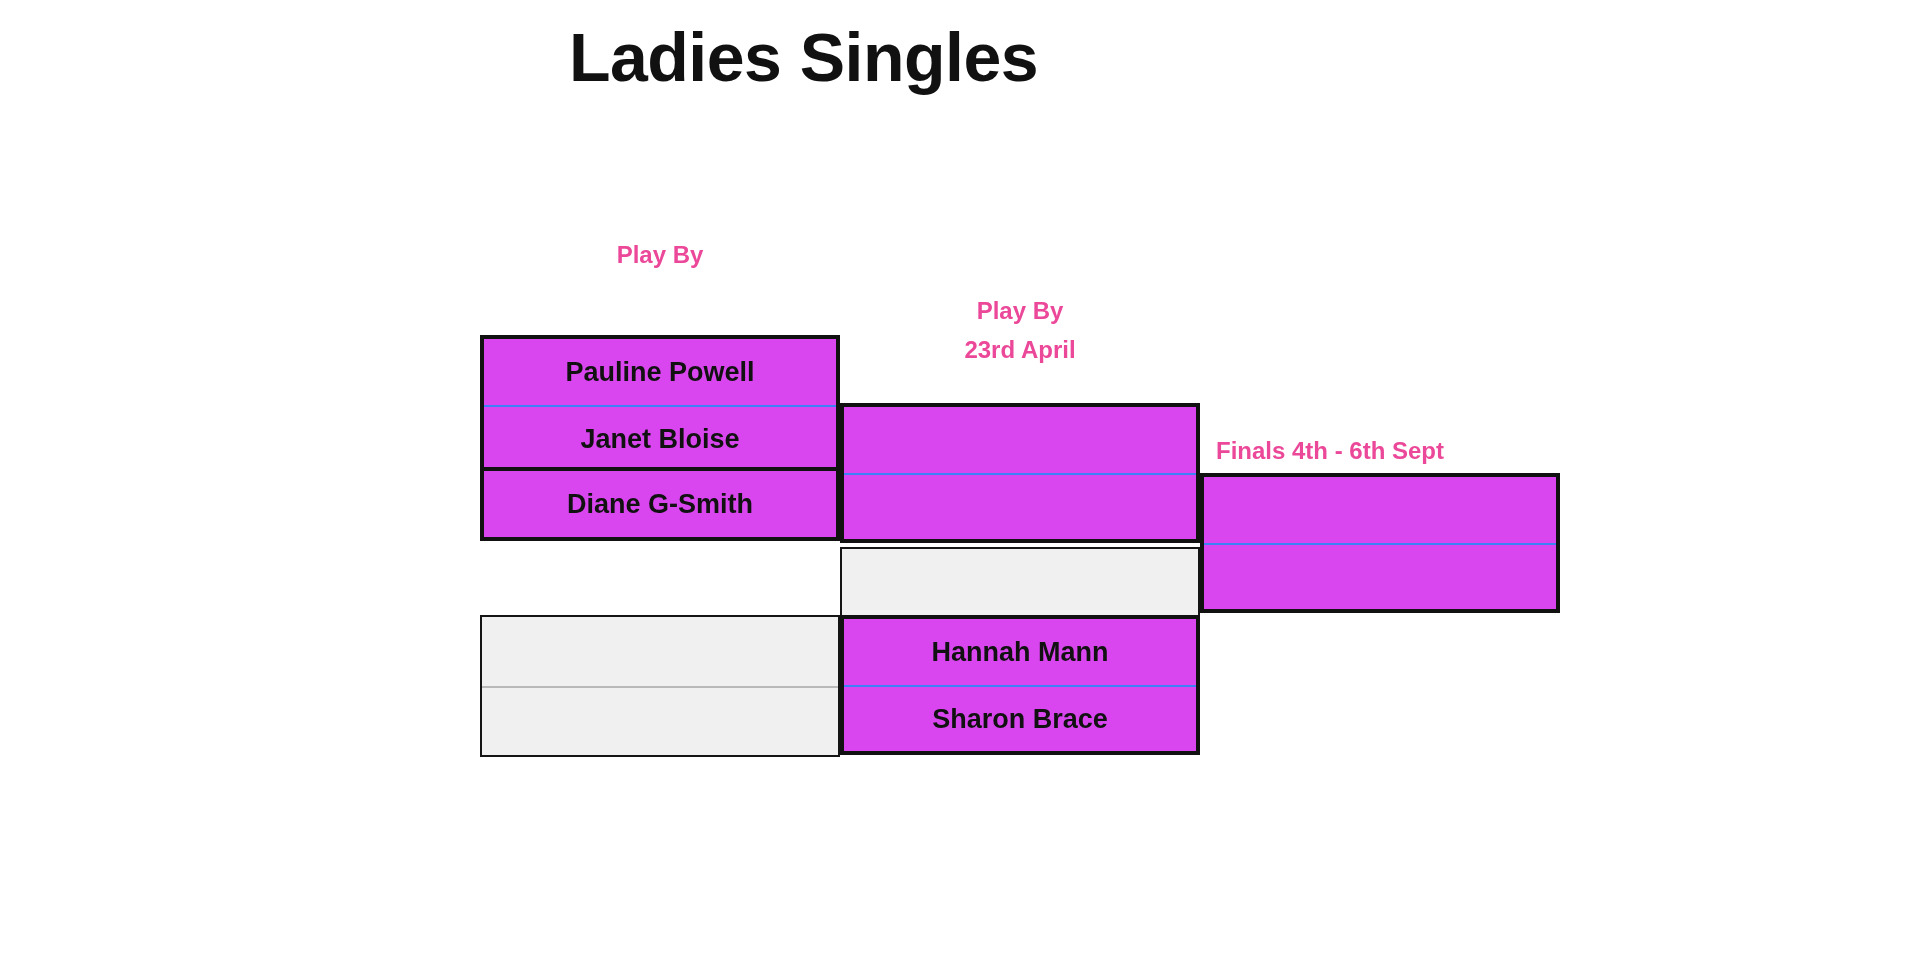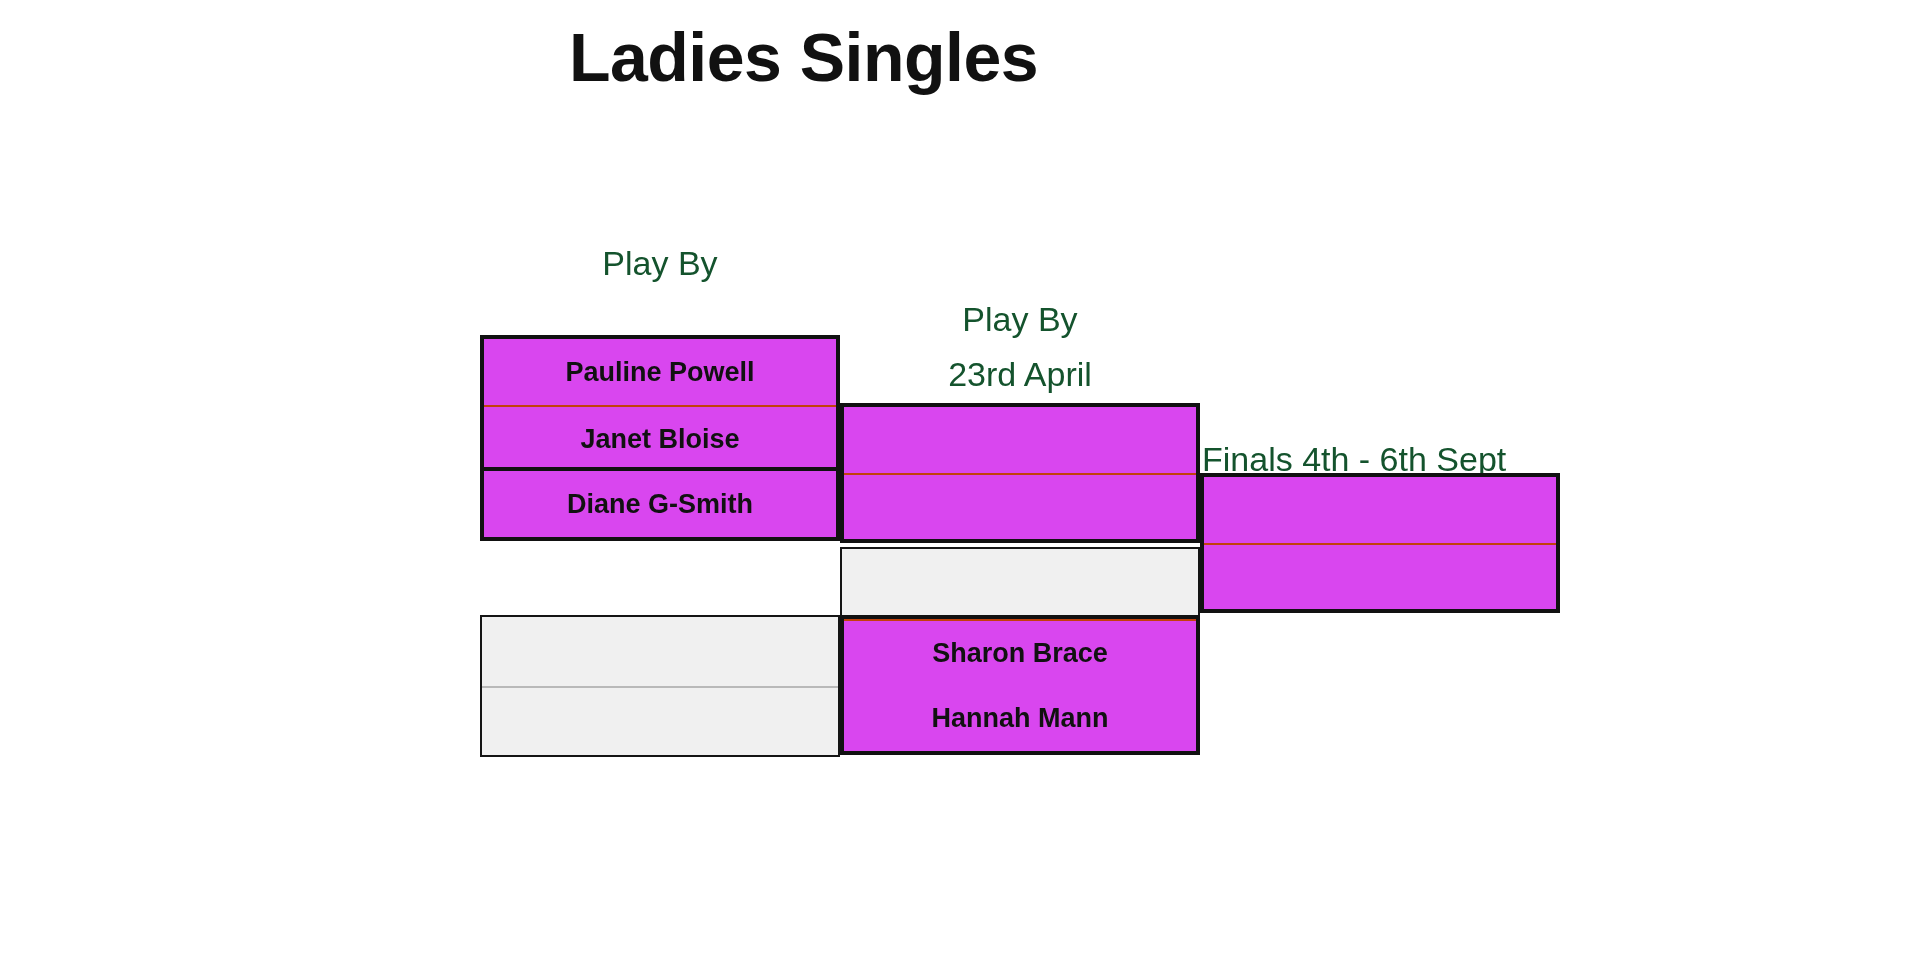--- a/index.html
+++ b/index.html
@@ -34,33 +34,33 @@
     font-weight: 700;
     letter-spacing: -0.5px;
     line-height: 1.05;
     color: #111111;
     white-space: nowrap;
   }
 
   
   .round-head {
     position: absolute;
-    font-size: 34px;
-    font-weight: 400;
+    font-size: 24px;
+    font-weight: 700;
     line-height: 1.62;
-    color: #14532d;
+    color: #ec4899;
     white-space: nowrap;
   }
   .round-head .hl {
     display: block;
   }
   .head-r1 { left: 480px; top: 236px; width: 360px; text-align: center; }
   .head-r1 .hl2 { display:block; }
   .head-r2 { left: 840px; top: 292px; width: 360px; text-align: center; }
-  .head-r3 { left: 1200px; top: 432px; width: 360px; text-align: left; padding-left: 2px; box-sizing: border-box; }
+  .head-r3 { left: 1200px; top: 432px; width: 360px; text-align: left; padding-left: 16px; box-sizing: border-box; }
 
   
   .bracket {
     position: absolute;
     left: 480px;
     top: 335px;
     width: 1080px;
     height: 424px;
   }
 
@@ -98,21 +98,21 @@
     font-size: 27px;
     font-weight: 700;
     color: #111111;
     white-space: nowrap;
     background: transparent;
   }
   .match.muted .slot {
     height: 69px;
   }
   .slot.divider {
-    border-top: 2px solid #c2410c;
+    border-top: 2px solid #3b82f6;
   }
   .match.muted .slot.divider {
     border-top: 2px solid #b9b9b9;
   }
 
   .slot-label { pointer-events: none; }
 </style>
 </head>
 <body>
 
@@ -174,26 +174,26 @@
         </div>
       </div>
 
       <div class="match muted" style="top:212px;">
         <div class="slot">
           <span class="slot-label"></span>
         </div>
       </div>
 
       <div class="match" style="top:280px;">
+        <div class="slot">
+          <span class="slot-label">Hannah Mann</span>
+        </div>
         <div class="slot divider">
           <span class="slot-label">Sharon Brace</span>
         </div>
-        <div class="slot">
-          <span class="slot-label">Hannah Mann</span>
-        </div>
       </div>
 
     </div>
 
     <div class="col col-r3">
 
       <div class="match" style="top:138px;">
         <div class="slot">
           <span class="slot-label"></span>
         </div>

